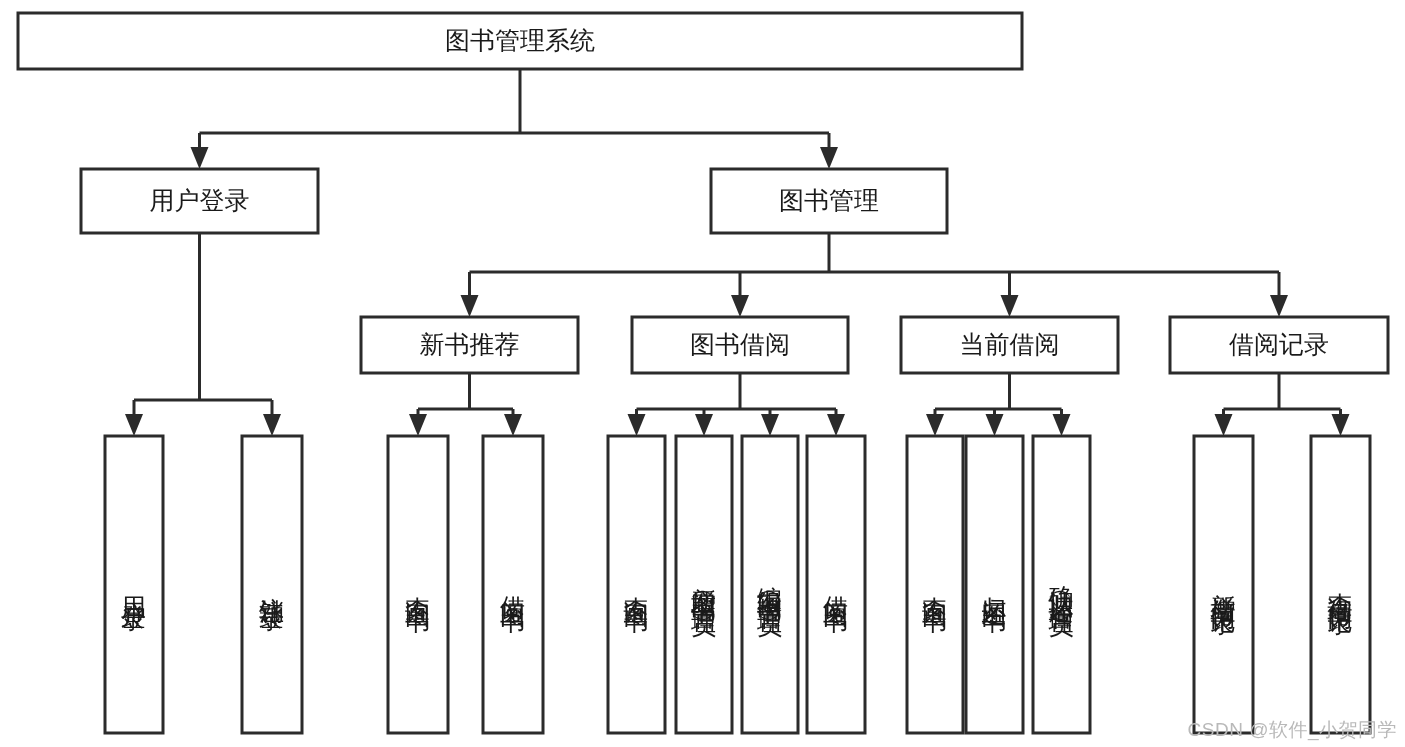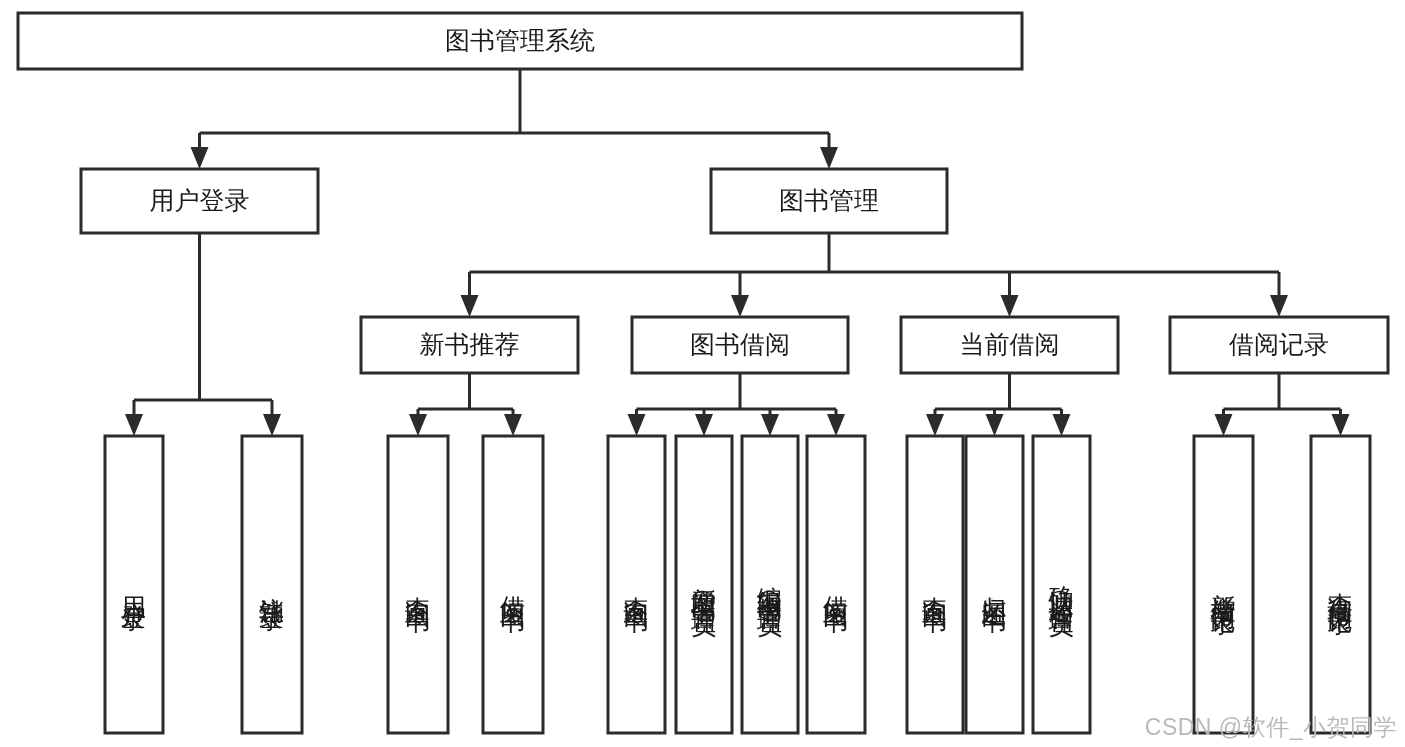--- a/index.html
+++ b/index.html
@@ -55,21 +55,21 @@
     text-orientation: upright;
     letter-spacing: 4px;
     dominant-baseline: central;
     text-anchor: middle;
   }
   .watermark {
     position: absolute;
     right: 8px;
     bottom: 4px;
     font-family: "Liberation Sans", "DejaVu Sans", sans-serif;
-    font-size: 23px;
+    font-size: 19px;
     color: #b9b9b9;
     white-space: nowrap;
     letter-spacing: 0.5px;
     user-select: none;
   }
 </style>
 </head>
 <body>
 
 <div id="diagram-root">

